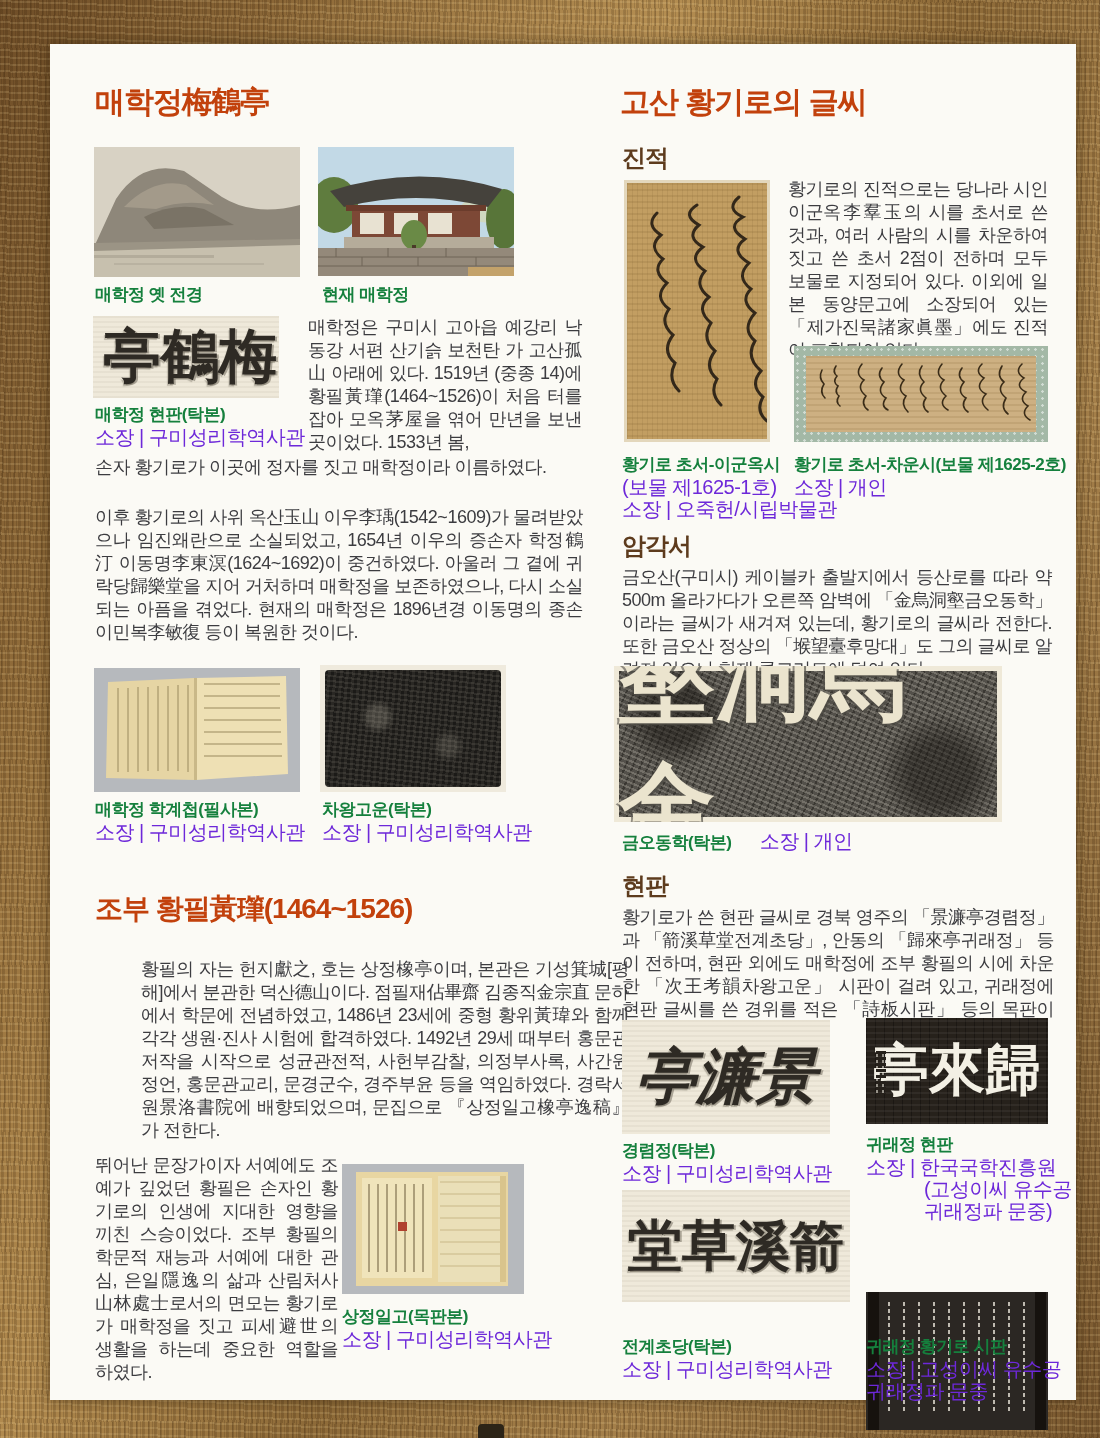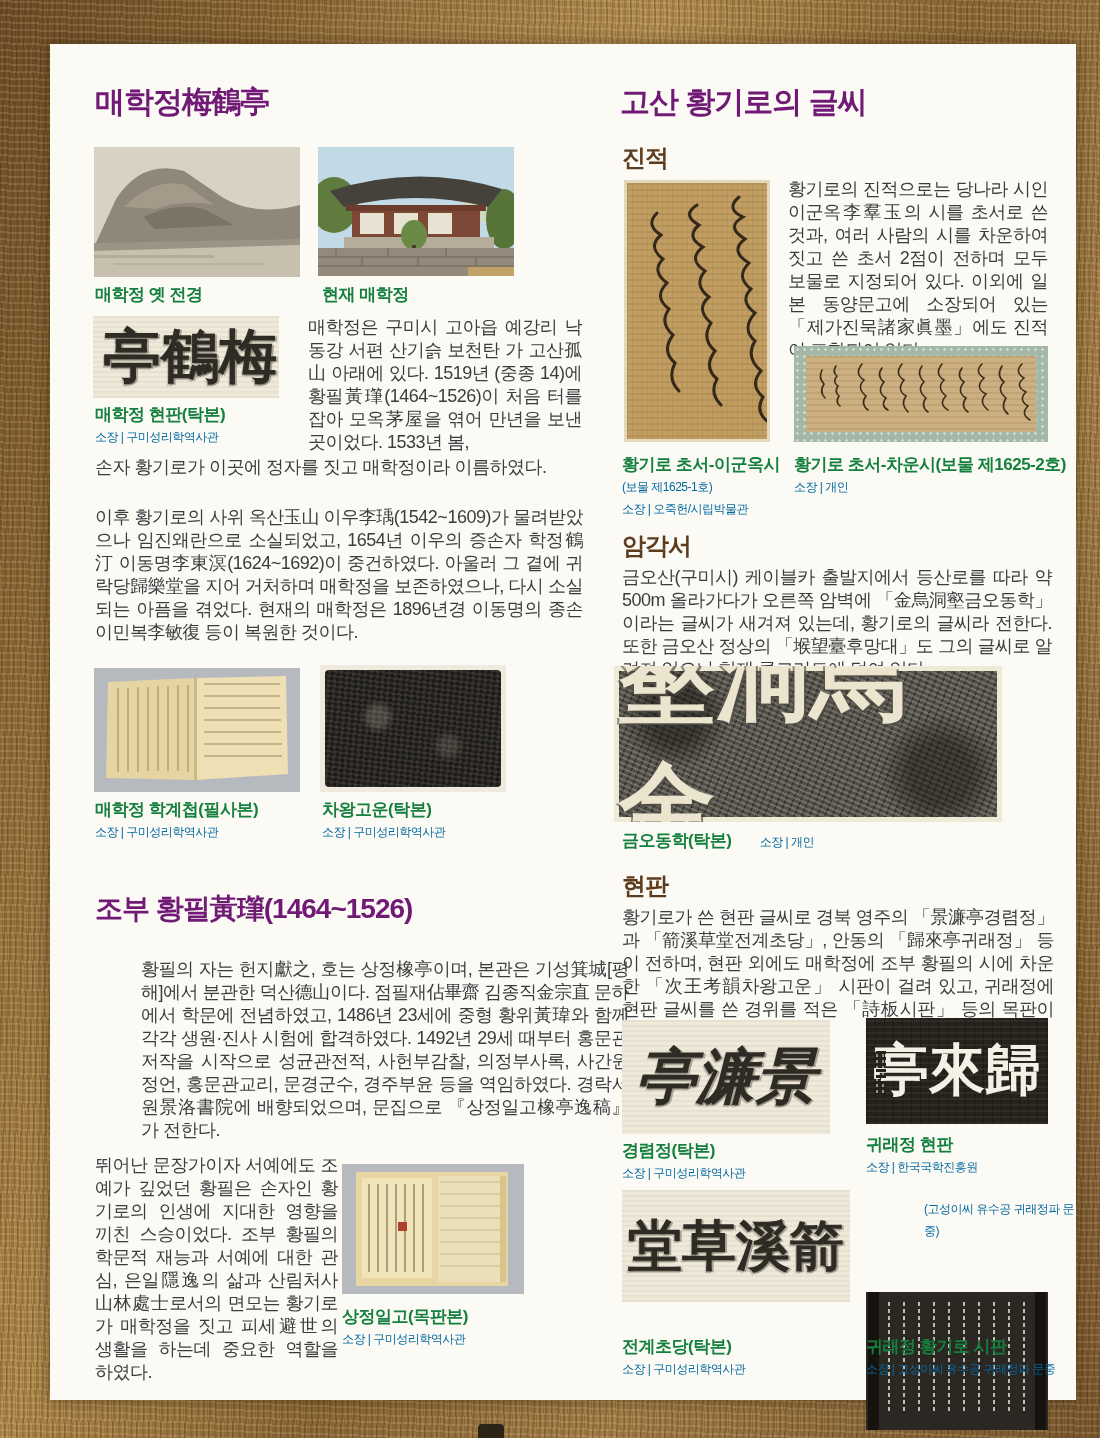--- a/index.html
+++ b/index.html
@@ -13,25 +13,25 @@
       repeating-linear-gradient(92deg, rgba(62,38,12,.22) 0 2px, rgba(0,0,0,0) 2px 6px),
       repeating-linear-gradient(2deg, rgba(255,230,170,.15) 0 2px, rgba(0,0,0,0) 2px 7px),
       repeating-linear-gradient(88deg, rgba(40,22,6,.16) 0 1px, rgba(0,0,0,0) 1px 4px),
       linear-gradient(115deg,#6e4d27 0%,#96713d 22%,#b18a4e 38%,#8d6a38 55%,#a5804a 72%,#7a5930 100%);
   }
   .page{
     position:absolute; left:50px; top:44px; width:1026px; height:1356px;
     background:#fbfaf5; box-shadow:0 0 14px rgba(40,24,6,.45);
   }
   .abs{ position:absolute; }
-  .h-main{ font-size:30px; font-weight:bold; color:#701a75; letter-spacing:-1px; }
+  .h-main{ font-size:30px; font-weight:bold; color:#c2410c; letter-spacing:-1px; }
   .h-sub{ font-size:24px; font-weight:bold; color:#5d3b1d; letter-spacing:-1px; }
   .body-text{ font-size:18px; line-height:23px; color:#3c3c40; text-align:justify; letter-spacing:-0.5px; }
   .cap-t{ font-size:17px; font-weight:bold; color:#15803d; letter-spacing:-0.5px; line-height:22px; }
-  .cap-s{ font-size:12px; color:#0369a1; letter-spacing:-0.5px; line-height:22px; }
+  .cap-s{ font-size:20px; color:#6d28d9; letter-spacing:-0.5px; line-height:22px; }
   figure{ overflow:hidden; }
 
   
   .photo-old{ background:#d6d0c2; }
   
   .photo-new{ background:#c2d9e6; }
   
   .rub-cream{
     background:#efe9da;
     background-image:repeating-linear-gradient(180deg, rgba(120,110,90,.07) 0 2px, rgba(0,0,0,0) 2px 5px);
@@ -285,21 +285,21 @@
   <figure class="abs rub-cream" style="left:572px; top:976px; width:208px; height:114px;">
     <span class="glyphs-gyeong">亭濂景</span>
   </figure>
   <div class="abs" style="left:572px; top:1096px;">
     <div class="cap-t">경렴정(탁본)</div>
     <div class="cap-s">소장 | 구미성리학역사관</div>
   </div>
   <div class="abs" style="left:816px; top:1090px;">
     <div class="cap-t">귀래정 현판</div>
     <div class="cap-s">소장 | 한국국학진흥원</div>
-    <div class="cap-s" style="padding-left:58px;margin-top:20px;">(고성이씨 유수공 귀래정파 문중)</div>
+    <div class="cap-s" style="padding-left:58px;">(고성이씨 유수공 귀래정파 문중)</div>
   </div>
 
   <figure class="abs rub-cream" style="left:572px; top:1146px; width:228px; height:112px;">
     <span class="glyphs-jeon">堂草溪箭</span>
   </figure>
   <figure class="abs sipan" style="left:816px; top:1142px; width:182px; height:138px;">
     <div class="cols"></div>
   </figure>
   <div class="abs" style="left:572px; top:1292px;">
     <div class="cap-t">전계초당(탁본)</div>

